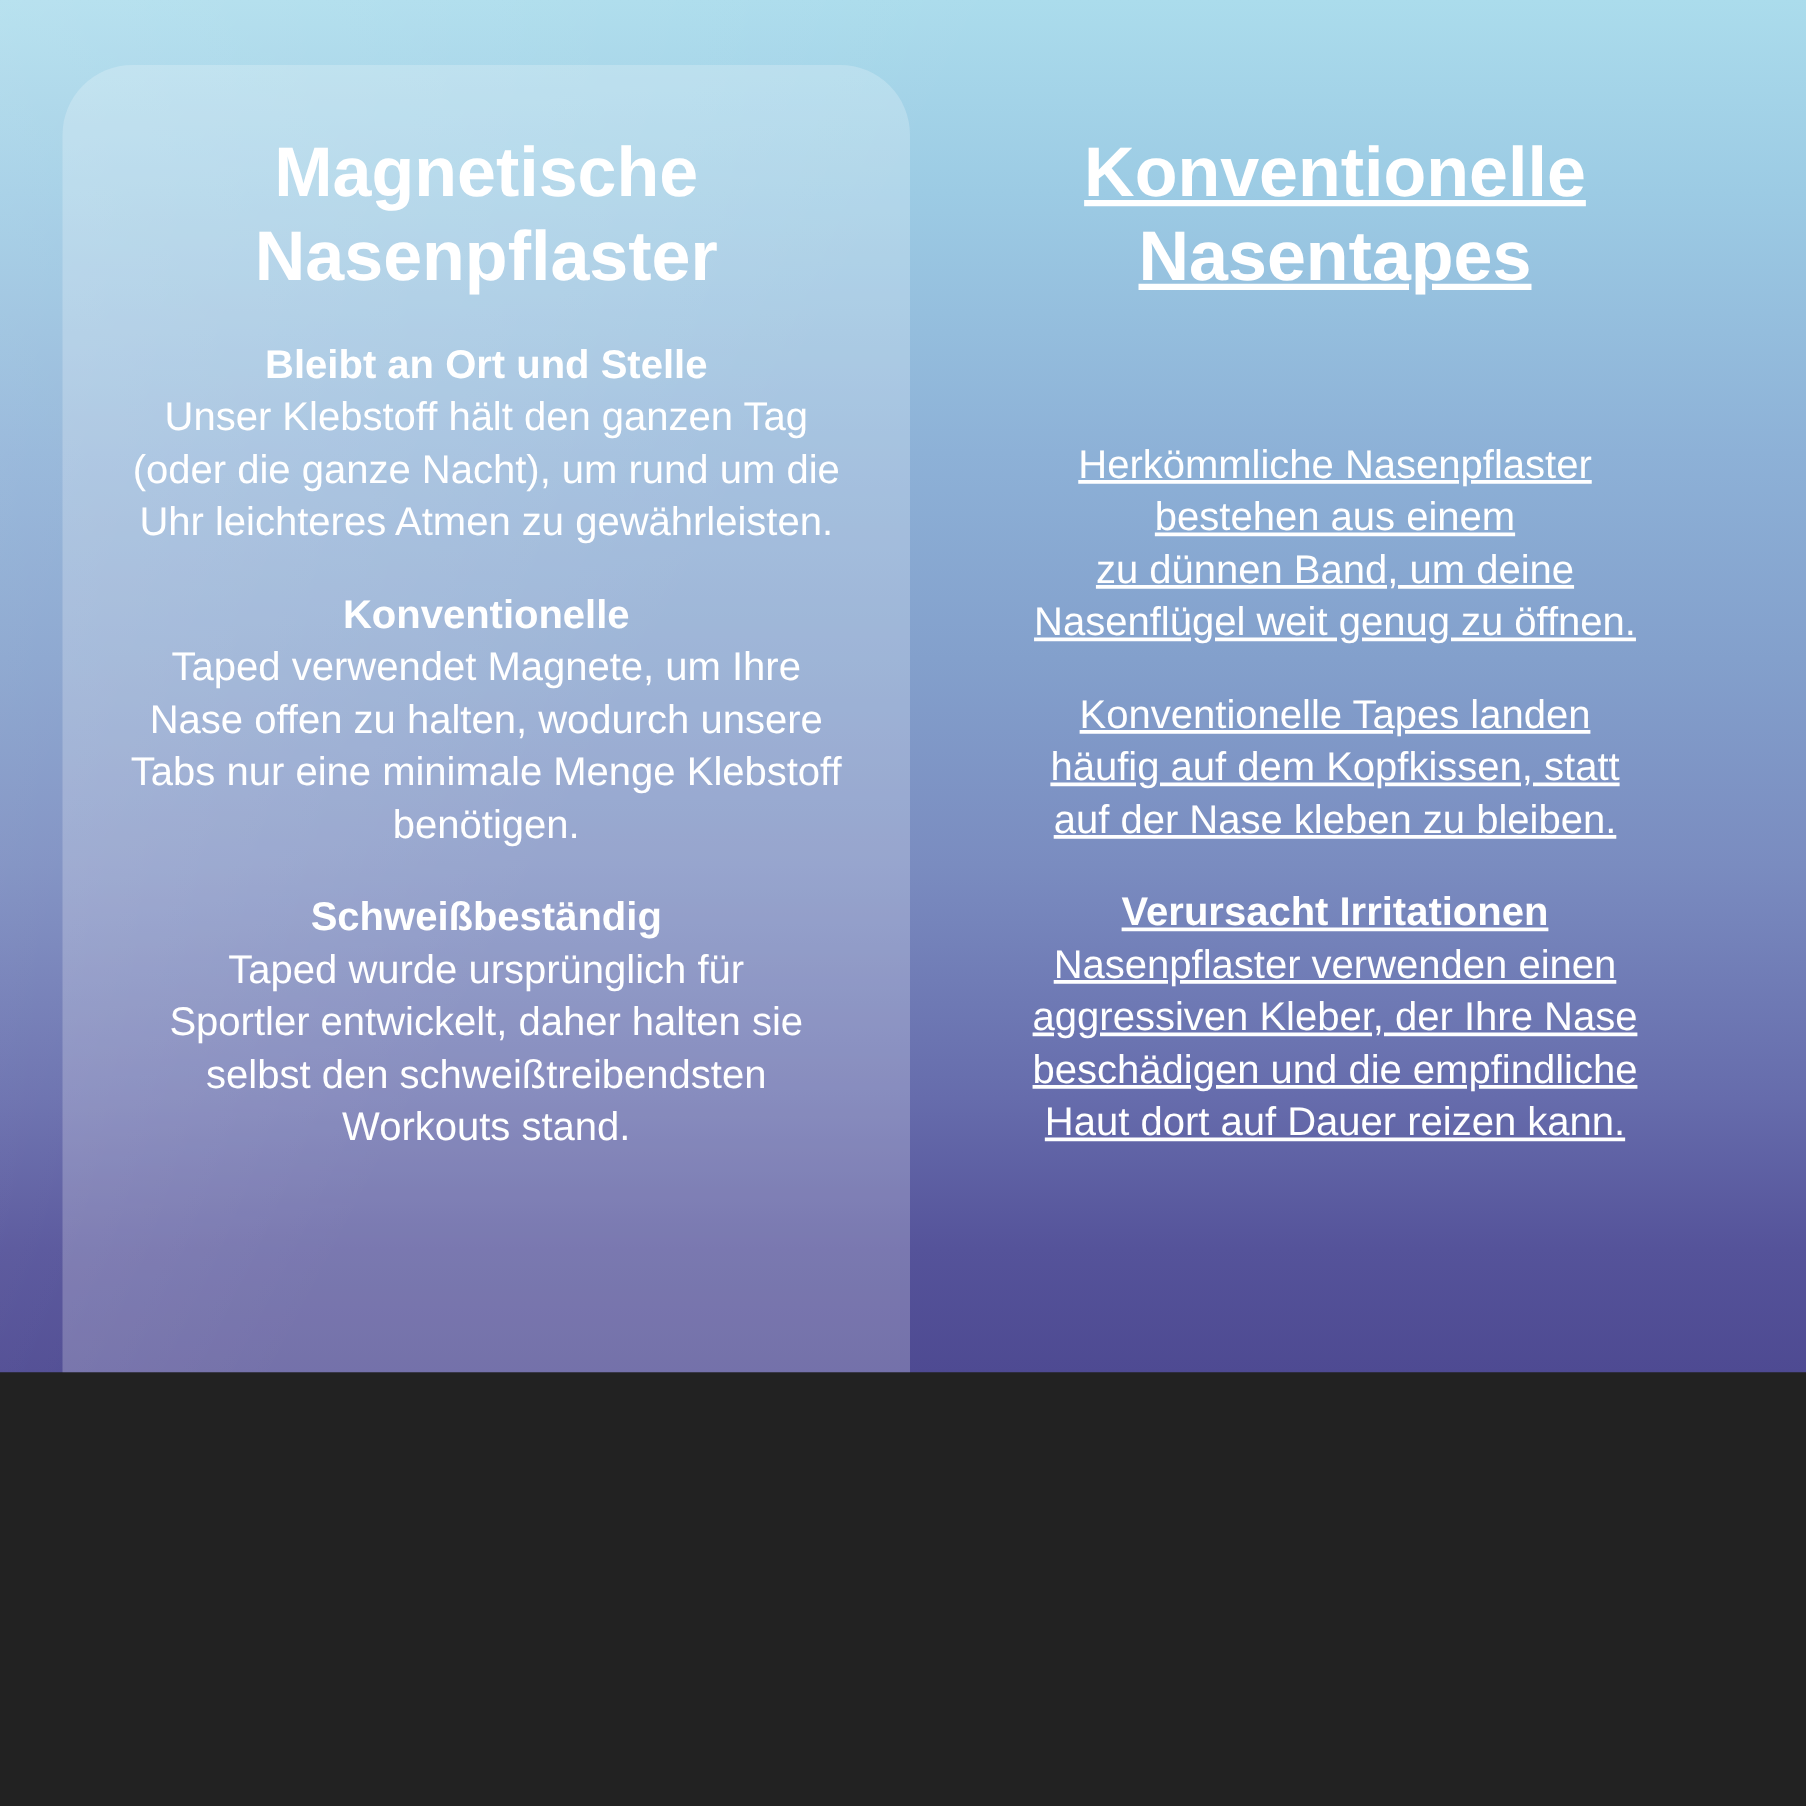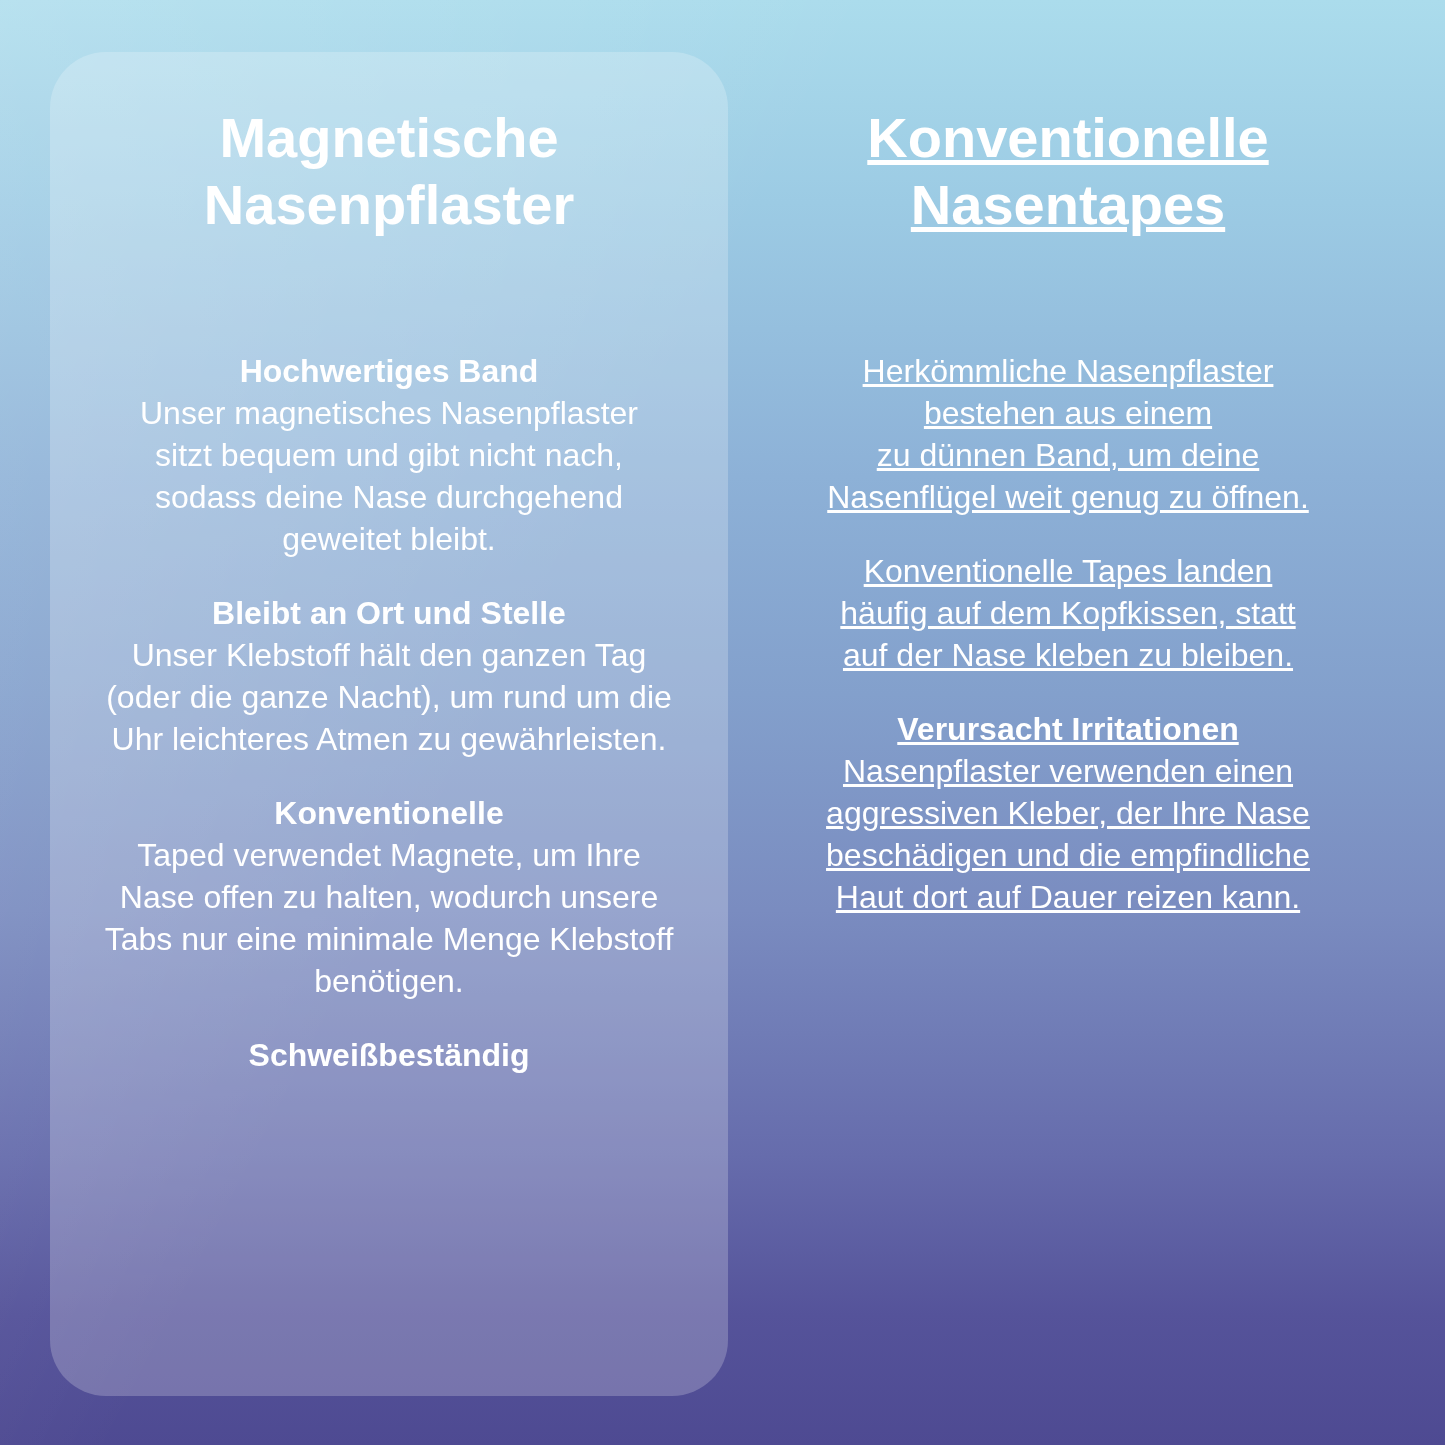--- a/index.html
+++ b/index.html
@@ -3,21 +3,21 @@
 <meta charset="utf-8">
 <style>
   html, body {
     margin: 0;
     padding: 0;
     background: #222;
   }
   .canvas {
     position: relative;
     width: 1445px;
-    height: 1445px;
+    height: 1098px;
     overflow: hidden;
     font-family: "Liberation Sans", "DejaVu Sans", sans-serif;
     color: #ffffff;
     background: linear-gradient(180deg,
       #abdcec 0%,
       #9ccbe4 14%,
       #8db1d7 33%,
       #83a0cc 48%,
       #7a8cc0 63%,
       #666cac 80%,
@@ -76,45 +76,42 @@
 <body>
 
 <div class="canvas">
 
   <div class="glass-card"></div>
 
   <div class="col col-left">
     <h1 class="col-title">Magnetische
 Nasenpflaster</h1>
 
-    <div class="section first">
-      <h2 class="section-heading">Hochwertiges Band</h2>
-      <p class="section-body">Unser magnetisches Nasenpflaster
-sitzt bequem und gibt nicht nach,
-sodass deine Nase durchgehend
-geweitet bleibt.</p>
-    </div>
 
     <div class="section">
       <h2 class="section-heading">Bleibt an Ort und Stelle</h2>
       <p class="section-body">Unser Klebstoff hält den ganzen Tag
 (oder die ganze Nacht), um rund um die
 Uhr leichteres Atmen zu gewährleisten.</p>
     </div>
 
     <div class="section">
       <h2 class="section-heading">Konventionelle</h2>
       <p class="section-body">Taped verwendet Magnete, um Ihre
 Nase offen zu halten, wodurch unsere
 Tabs nur eine minimale Menge Klebstoff
 benötigen.</p>
     </div>
 
     <div class="section">
       <h2 class="section-heading">Schweißbeständig</h2>
+      <p class="section-body">Taped wurde ursprünglich für
+Sportler entwickelt, daher halten sie
+selbst den schweißtreibendsten
+Workouts stand.</p>
     </div>
   </div>
 
   <div class="col col-right">
     <h1 class="col-title">Konventionelle
 Nasentapes</h1>
 
     <div class="section first">
       <p class="section-body">Herkömmliche Nasenpflaster
 bestehen aus einem

